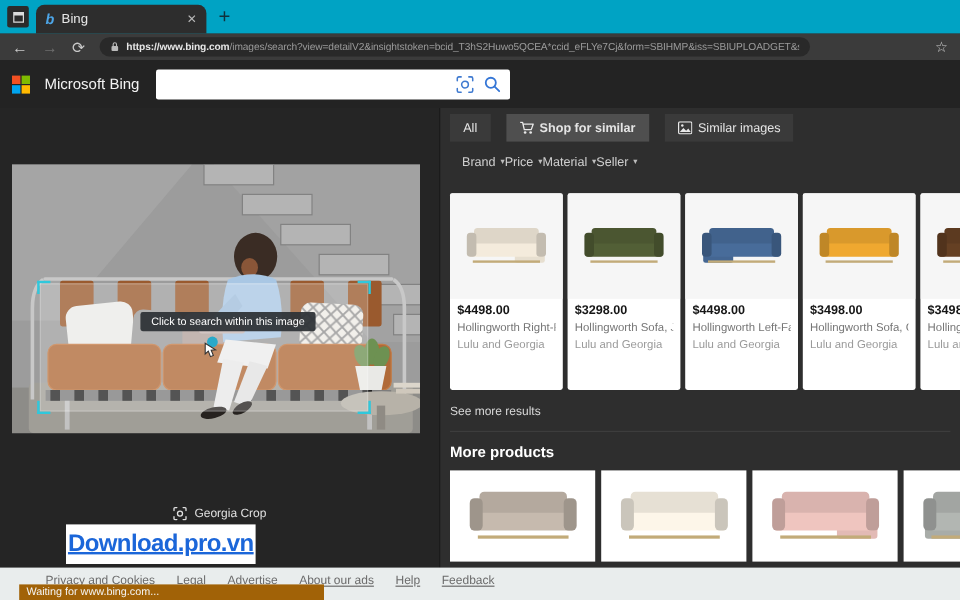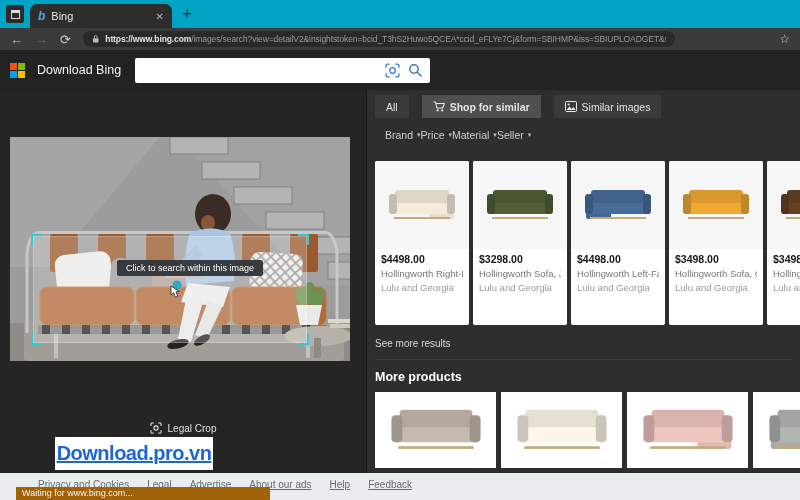--- a/index.html
+++ b/index.html
@@ -142,21 +142,21 @@
     <span class="star">☆</span>
   </div>
 
   <div class="bing-header">
     <span class="ms-logo">
         <i></i>
         <i></i>
         <i></i>
         <i></i>
       </span>
-    <span class="logo-text">Download Bing</span>
+    <span class="logo-text">Microsoft Bing</span>
     <div class="search-box">
       <input type="text" value="" style="">
       <svg width="15" height="15" viewBox="0 0 14 14">
         <g stroke="#3f7ad0" stroke-width="1.2" fill="none" stroke-linecap="round">
           <path d="M1,4 V2.2 A1.2,1.2 0 0 1 2.2,1 H4"></path>
             <path d="M10,1 h1.8 A1.2,1.2 0 0 1 13,2.2 V4"></path>
           <path d="M13,10 v1.8 A1.2,1.2 0 0 1 11.8,13 H10"></path>
             <path d="M4,13 H2.2 A1.2,1.2 0 0 1 1,11.8 V10"></path>
           <circle cx="7" cy="7" r="2.6"></circle>
         </g>
@@ -283,21 +283,21 @@
       <div class="remove-crop">
         <svg width="12" height="12" viewBox="0 0 12 12">
           <g stroke="#e0e0e0" stroke-width="1.1" fill="none" stroke-linecap="round">
             <path d="M1,3.4 V1.8 A0.8,0.8 0 0 1 1.8,1 H3.4"></path>
               <path d="M8.6,1 h1.6 A0.8,0.8 0 0 1 11,1.8 V3.4"></path>
             <path d="M11,8.6 v1.6 A0.8,0.8 0 0 1 10.2,11 H8.6"></path>
               <path d="M3.4,11 H1.8 A0.8,0.8 0 0 1 1,10.2 V8.6"></path>
             <circle cx="6" cy="6" r="2.1"></circle>
           </g>
         </svg>
-        <span>Legal Crop</span>
+        <span>Georgia Crop</span>
       </div>
 
       <div class="watermark">
         <span>Download.pro.vn</span>
       </div>
     </div>
 
     <div class="right-pane">
 
       <div class="rtabs">

